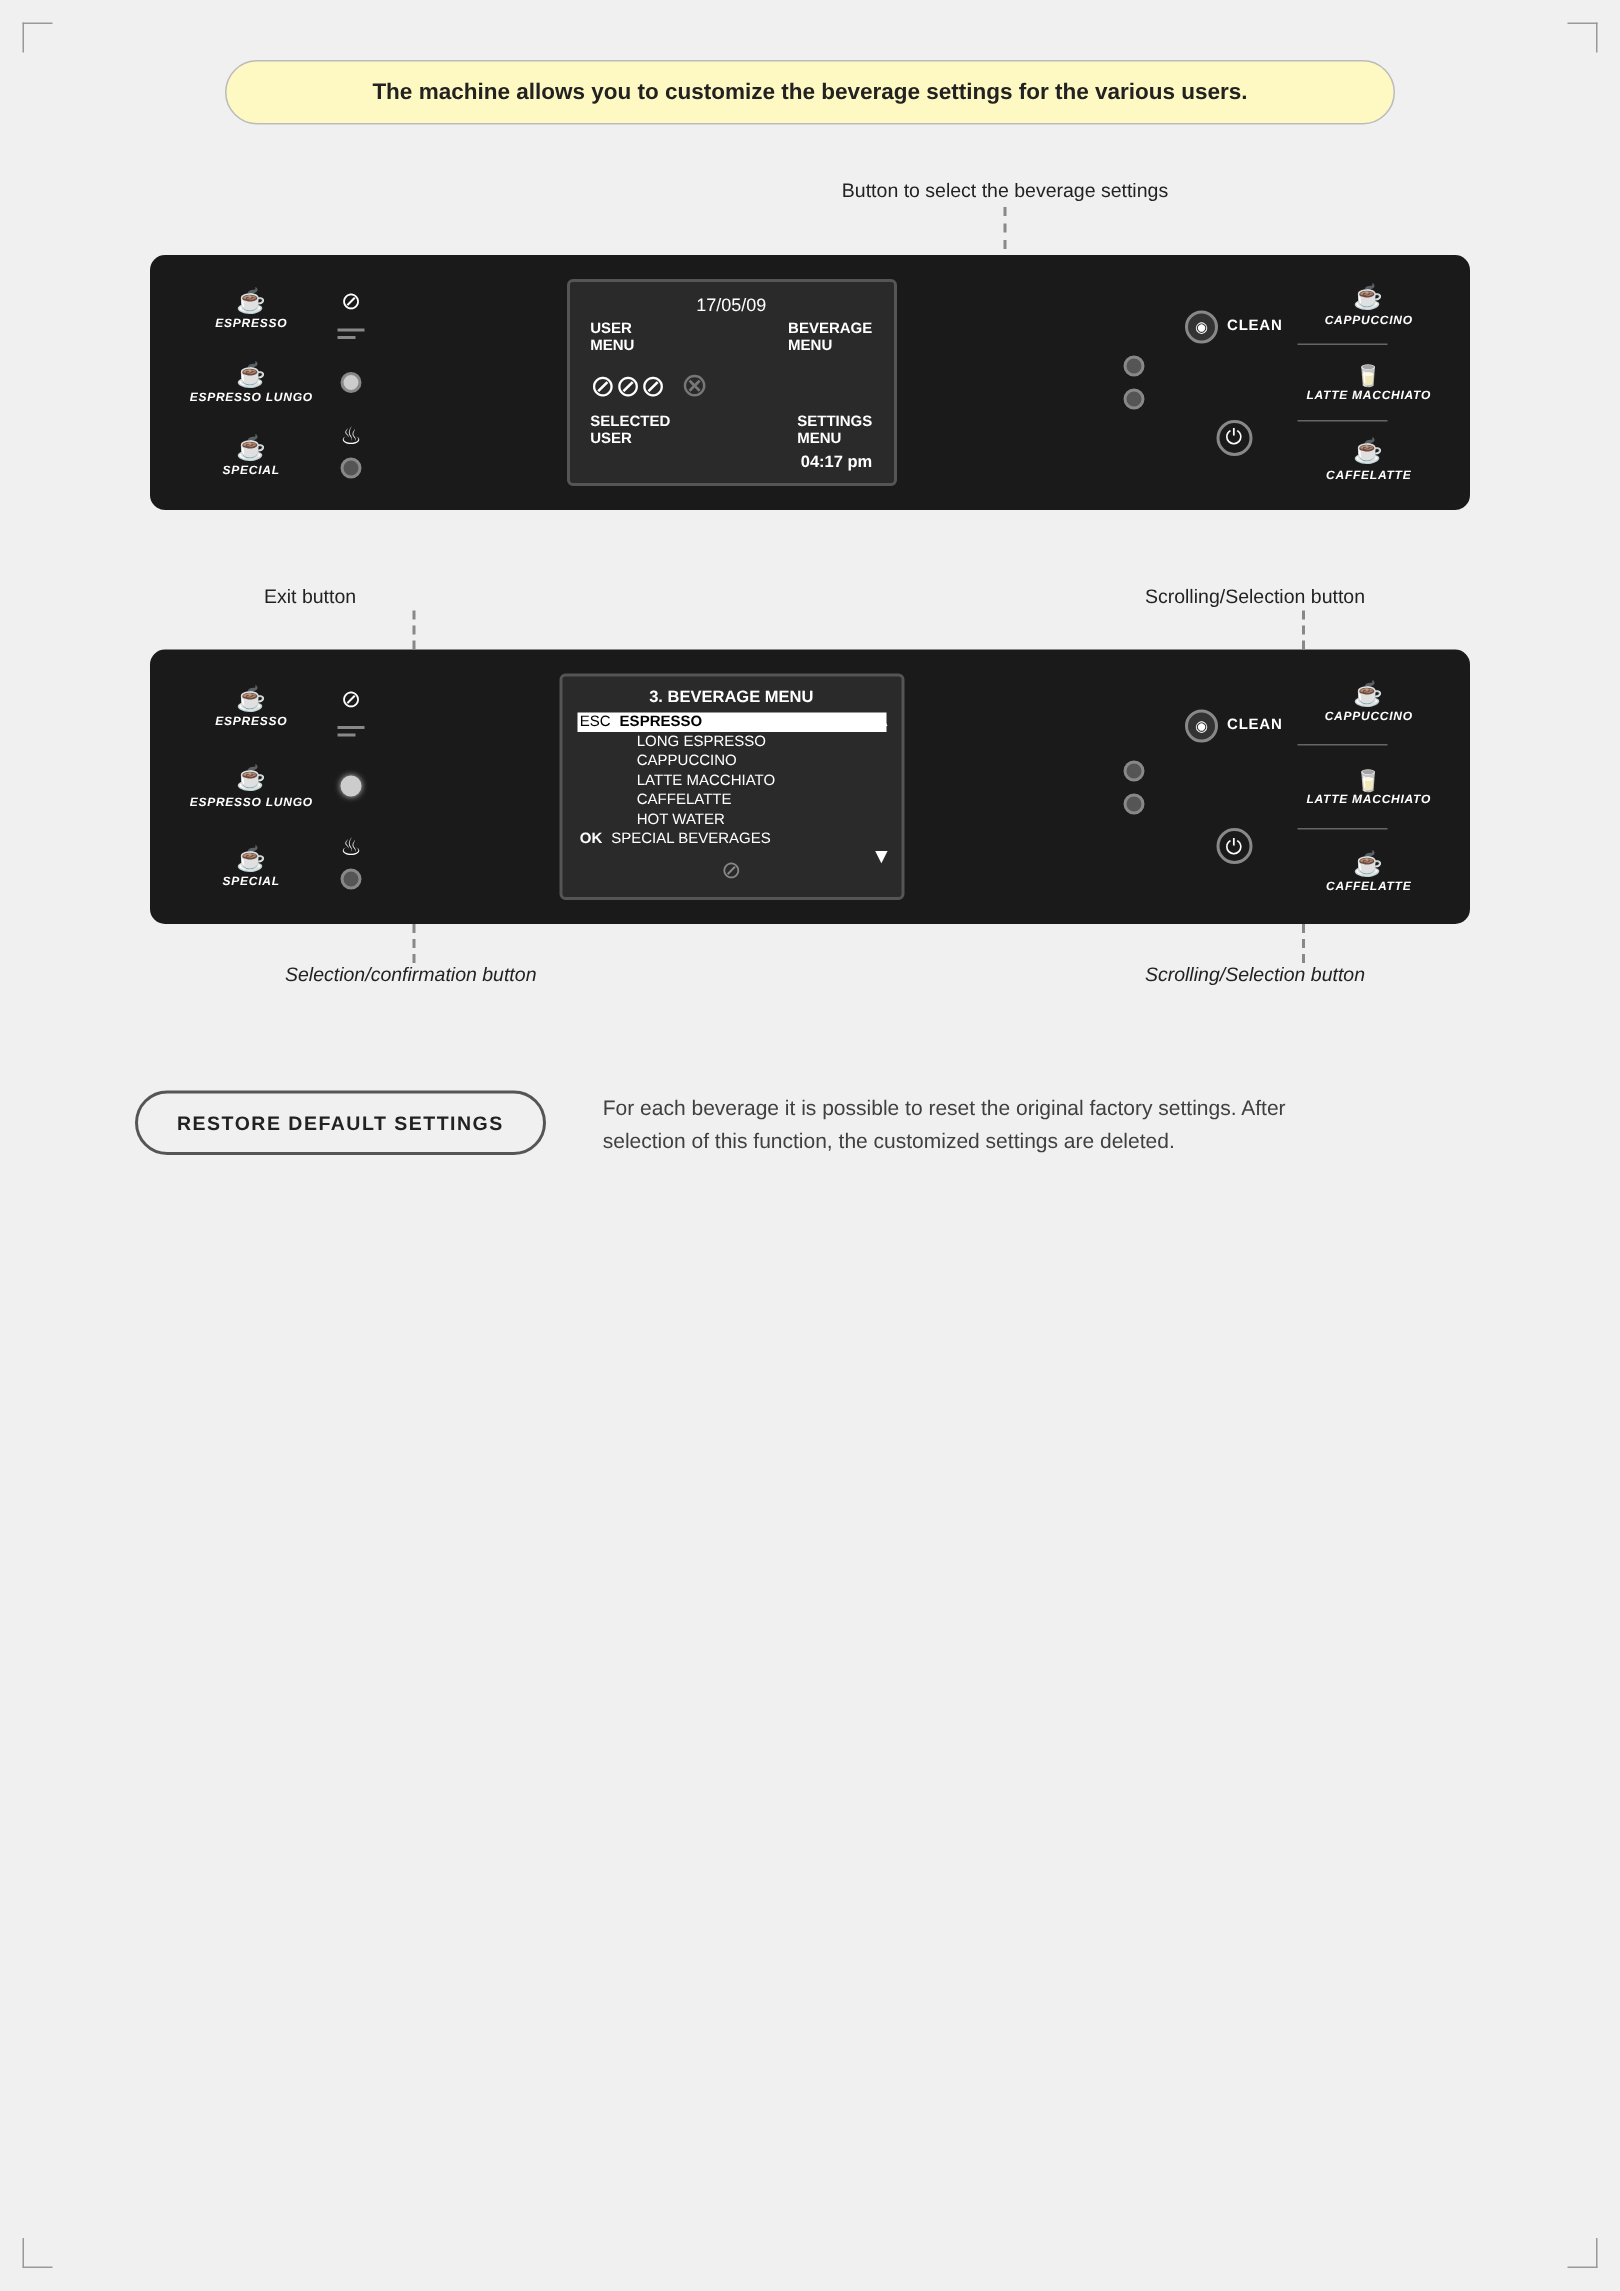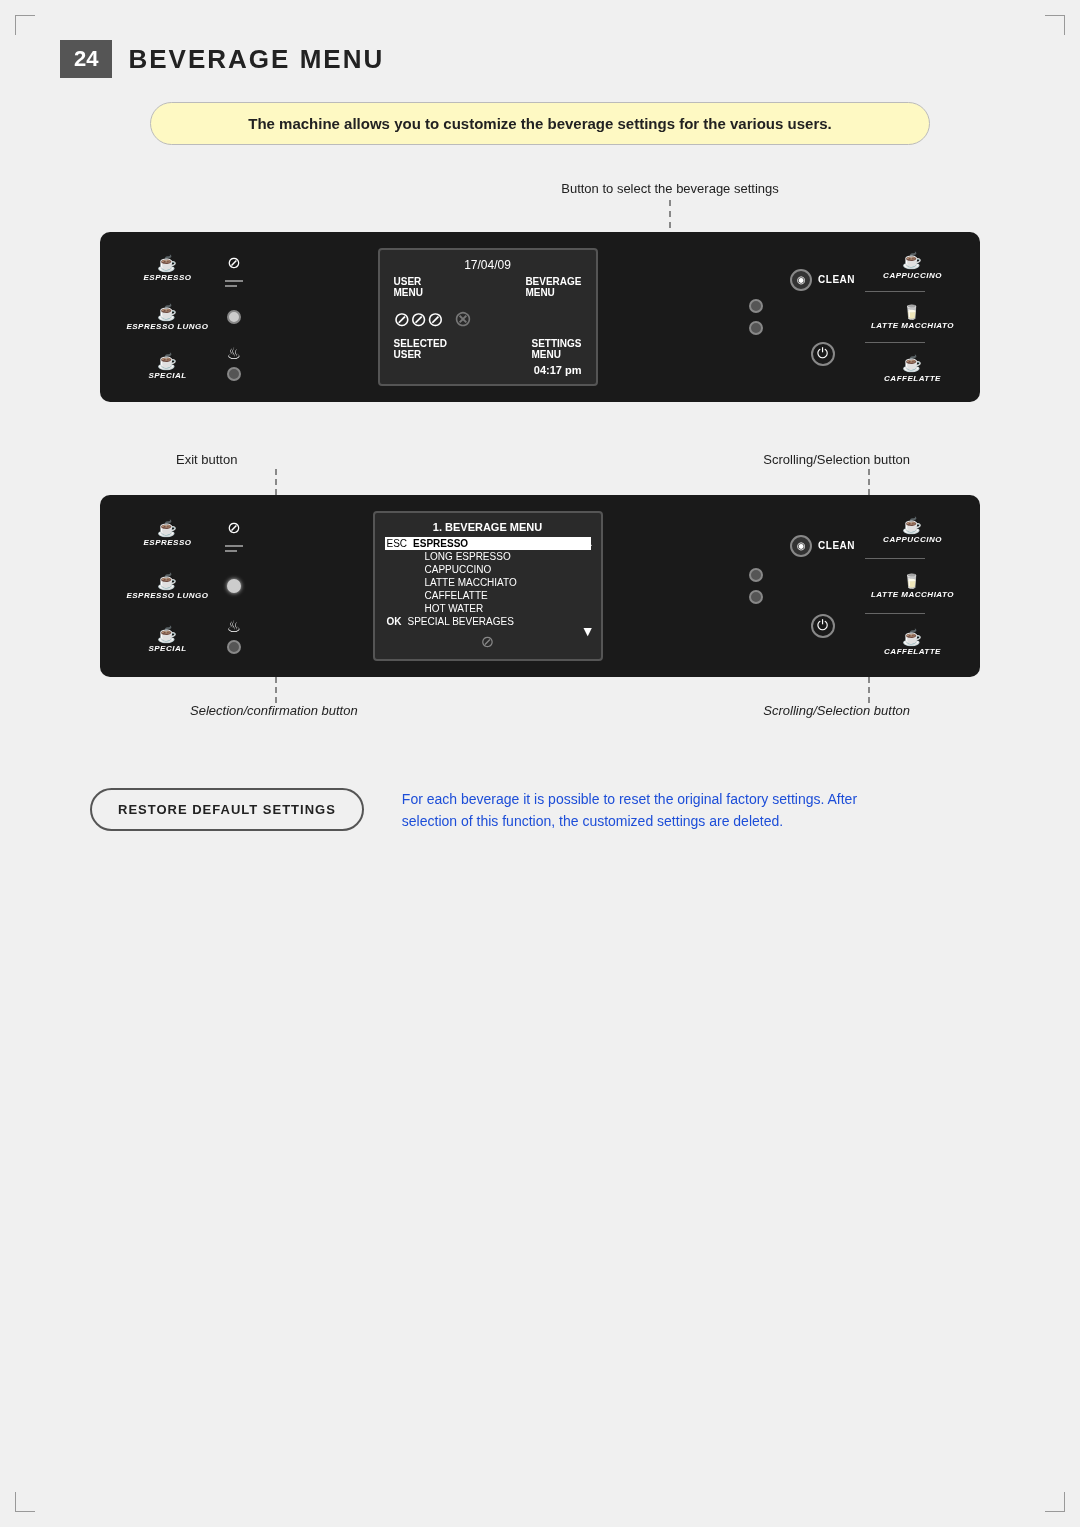--- a/index.html
+++ b/index.html
@@ -211,21 +211,21 @@
       padding: 12px 26px;
       font-size: 13px;
       font-weight: bold;
       letter-spacing: 1px;
       white-space: nowrap;
       background: #f0f0f0;
       color: #222;
     }
     .restore-text {
       font-size: 14px;
-      color: #1d4ed8;
+      color: #404040;
       line-height: 1.6;
       max-width: 500px;
     }
     .clean-area {
       display: flex;
       align-items: center;
       gap: 6px;
     }
     .knob-icon {
       width: 22px;
@@ -321,24 +321,20 @@
   </style>
 </head>
 <body>
 
 <div class="page">
   <div class="corner-mark tl"></div>
   <div class="corner-mark tr"></div>
   <div class="corner-mark bl"></div>
   <div class="corner-mark br"></div>
 
-  <div class="page-header">
-    <div class="page-number-box">24</div>
-    <div class="page-title">BEVERAGE MENU</div>
-  </div>
 
   <div class="intro-box">
     <span>The machine allows you to customize the beverage settings for the various users.</span>
   </div>
 
   <div style="display:flex; justify-content:center; margin-bottom:4px;text-align:right;">
     <div style="display:flex; flex-direction:column; align-items:center; margin-left:260px;">
       <span style="font-size:13px; color:#222;">Button to select the beverage settings</span>
       <div style="border-left:2px dashed #888; height:28px; margin-top:4px;"></div>
     </div>
@@ -372,21 +368,21 @@
       </div>
       <div class="dot-btn selected"></div>
       <div style="display:flex; flex-direction:column; align-items:center; gap:4px;">
         <span style="font-size:16px; color:#fff;">♨</span>
         <div class="dot-btn"></div>
       </div>
     </div>
 
     <div class="fp-col-screen">
       <div class="screen">
-        <div class="screen-time">17/04/09</div>
+        <div class="screen-time">17/05/09</div>
         <div class="screen-row">
           <span style="font-size:10px; font-weight:bold;">USER<br>MENU</span>
           <span style="font-size:10px; font-weight:bold;">BEVERAGE<br>MENU</span>
         </div>
         <div class="screen-icons-row">
           <span style="font-size:20px; color:#fff;">⊘⊘⊘</span>
           <span style="font-size:22px; color:#777;">⊗</span>
         </div>
         <div class="screen-bottom-row">
           <span style="font-size:10px; font-weight:bold;">SELECTED<br>USER</span>
@@ -474,21 +470,21 @@
         </div>
         <div class="dot-btn selected" style="background:#ccc; border-color:#ccc; box-shadow:0 0 4px #ccc;"></div>
         <div style="display:flex; flex-direction:column; align-items:center; gap:4px;">
           <span style="font-size:16px; color:#fff;">♨</span>
           <div class="dot-btn"></div>
         </div>
       </div>
 
       <div class="fp-col-screen">
         <div class="screen2" style="min-width:230px; position:relative;">
-          <div class="screen2-title">1. BEVERAGE MENU</div>
+          <div class="screen2-title">3. BEVERAGE MENU</div>
           <div class="screen2-row selected-row">
             <span class="screen2-esc">ESC</span>
             <span>ESPRESSO</span>
           </div>
           <div class="screen2-row" style="padding-left:40px;">
             <span>LONG ESPRESSO</span>
           </div>
           <div class="screen2-row" style="padding-left:40px;">
             <span>CAPPUCCINO</span>
           </div>

